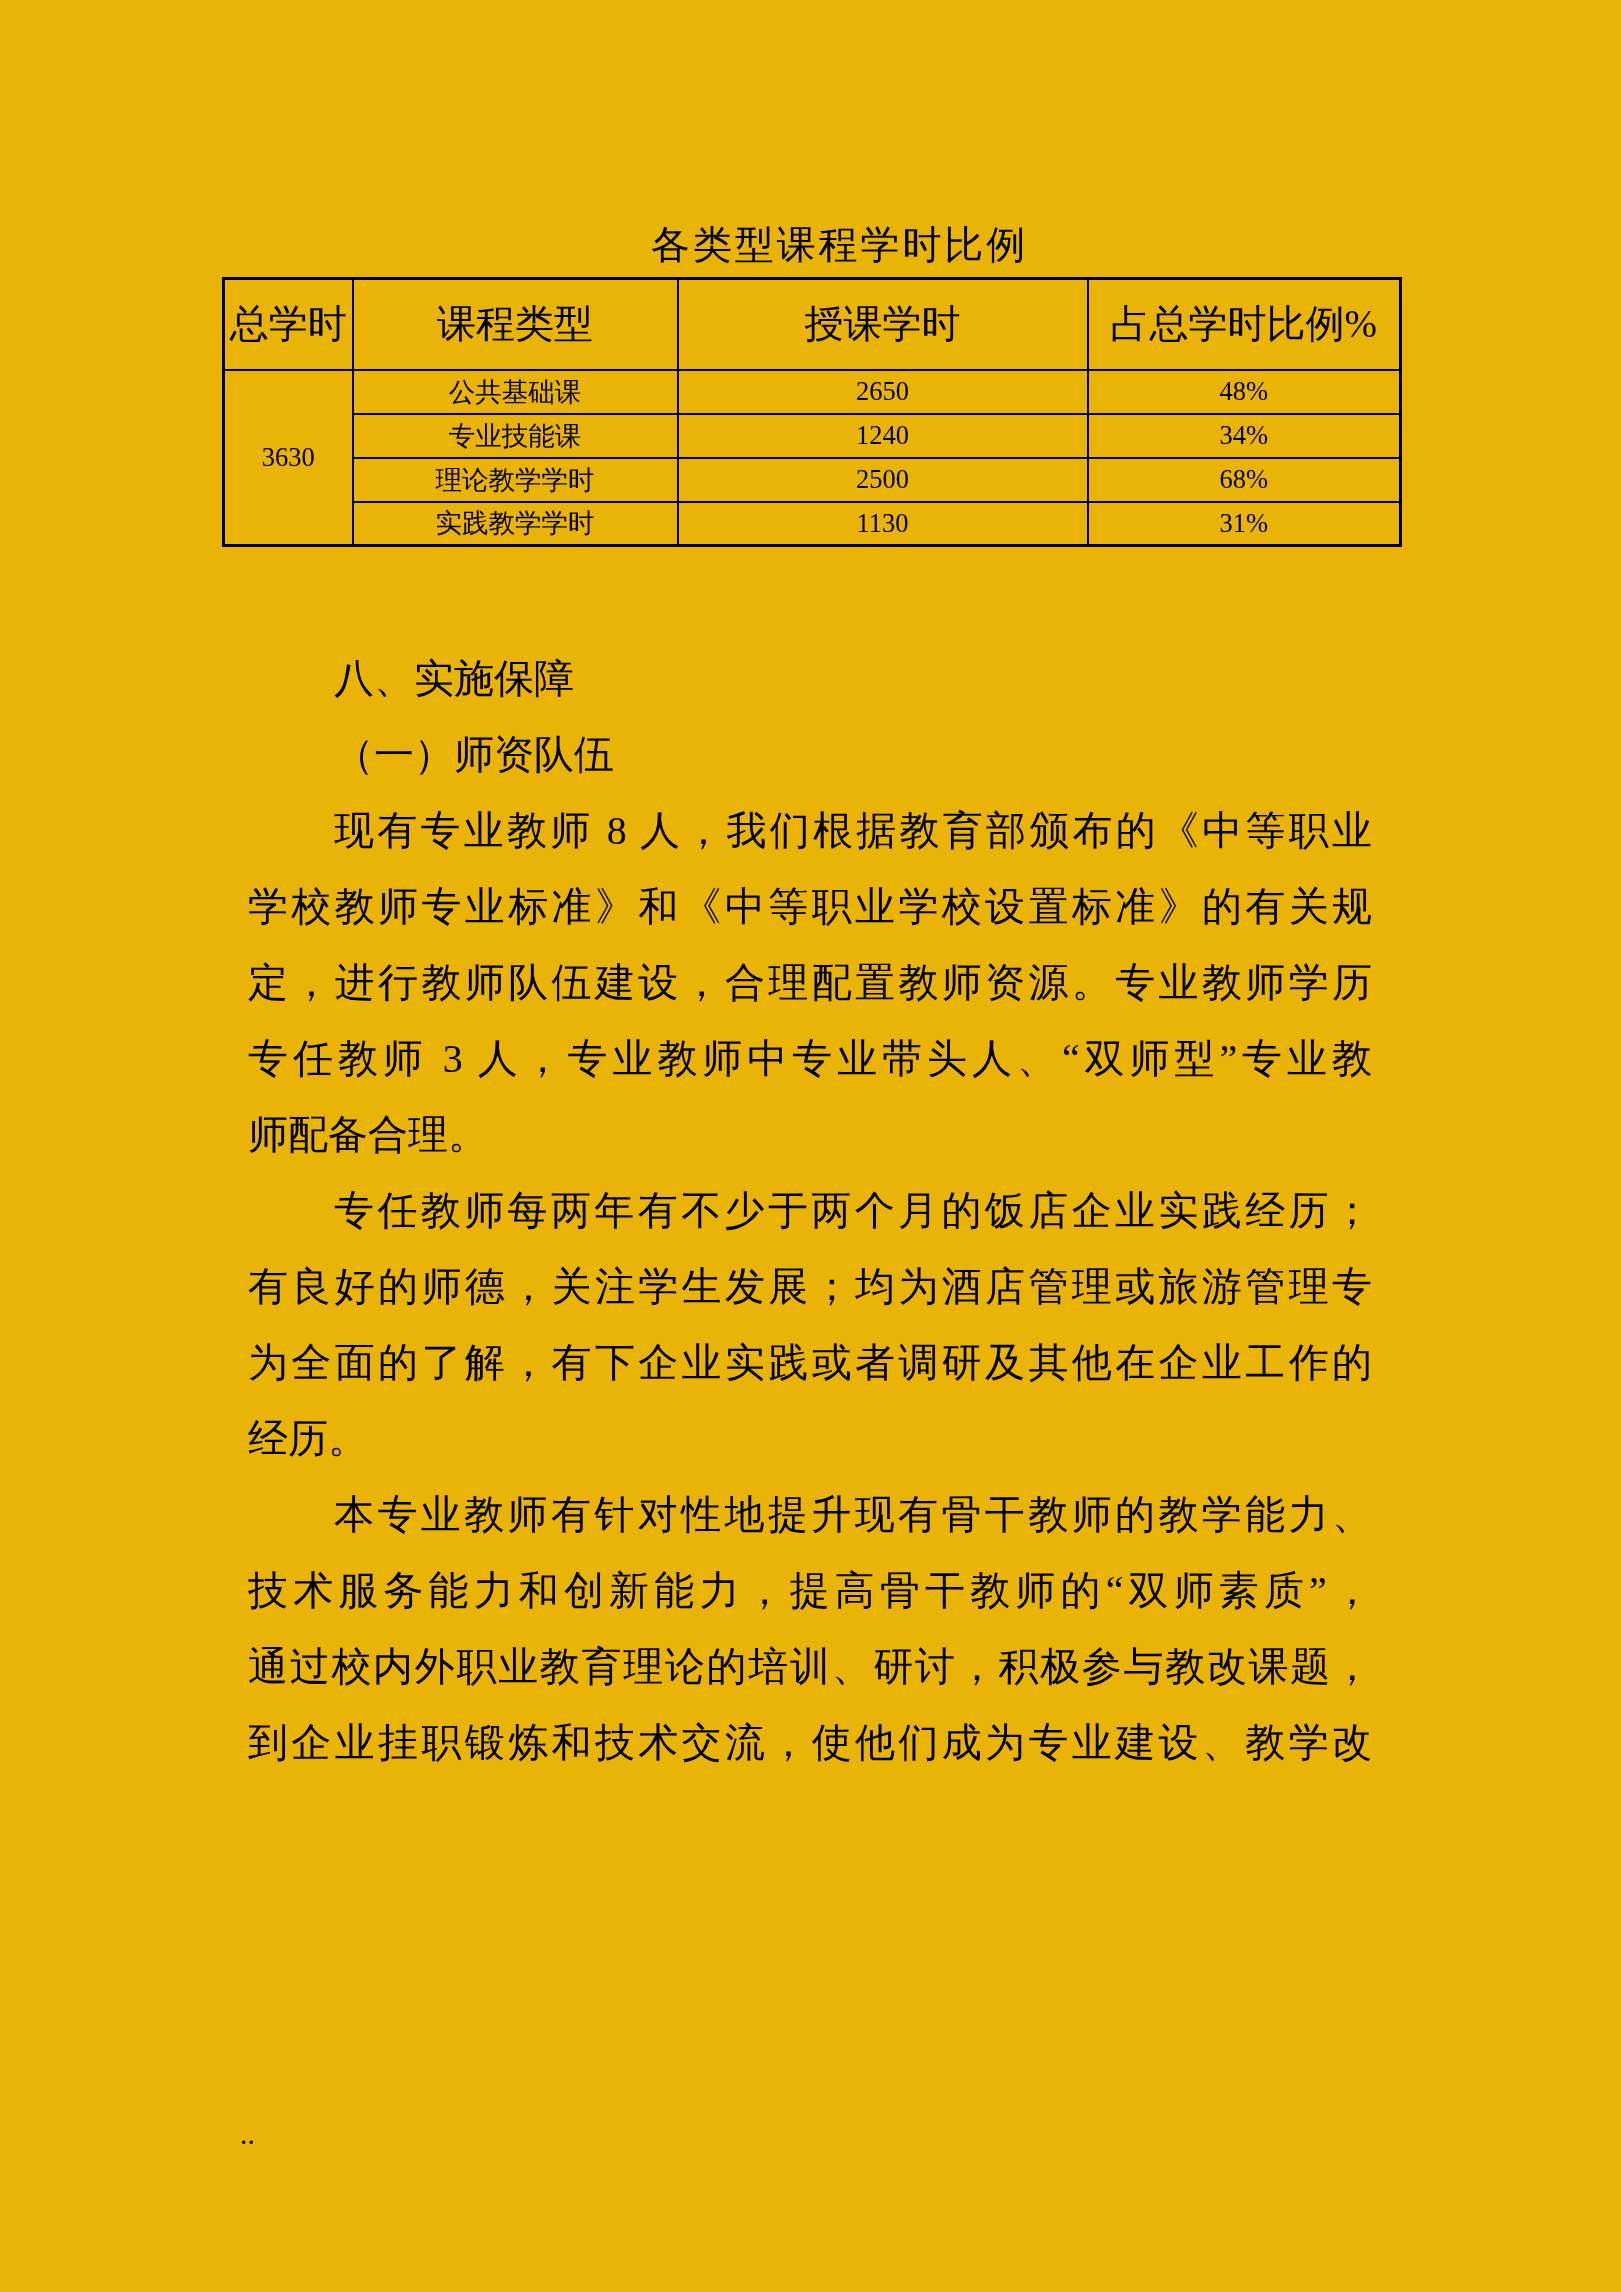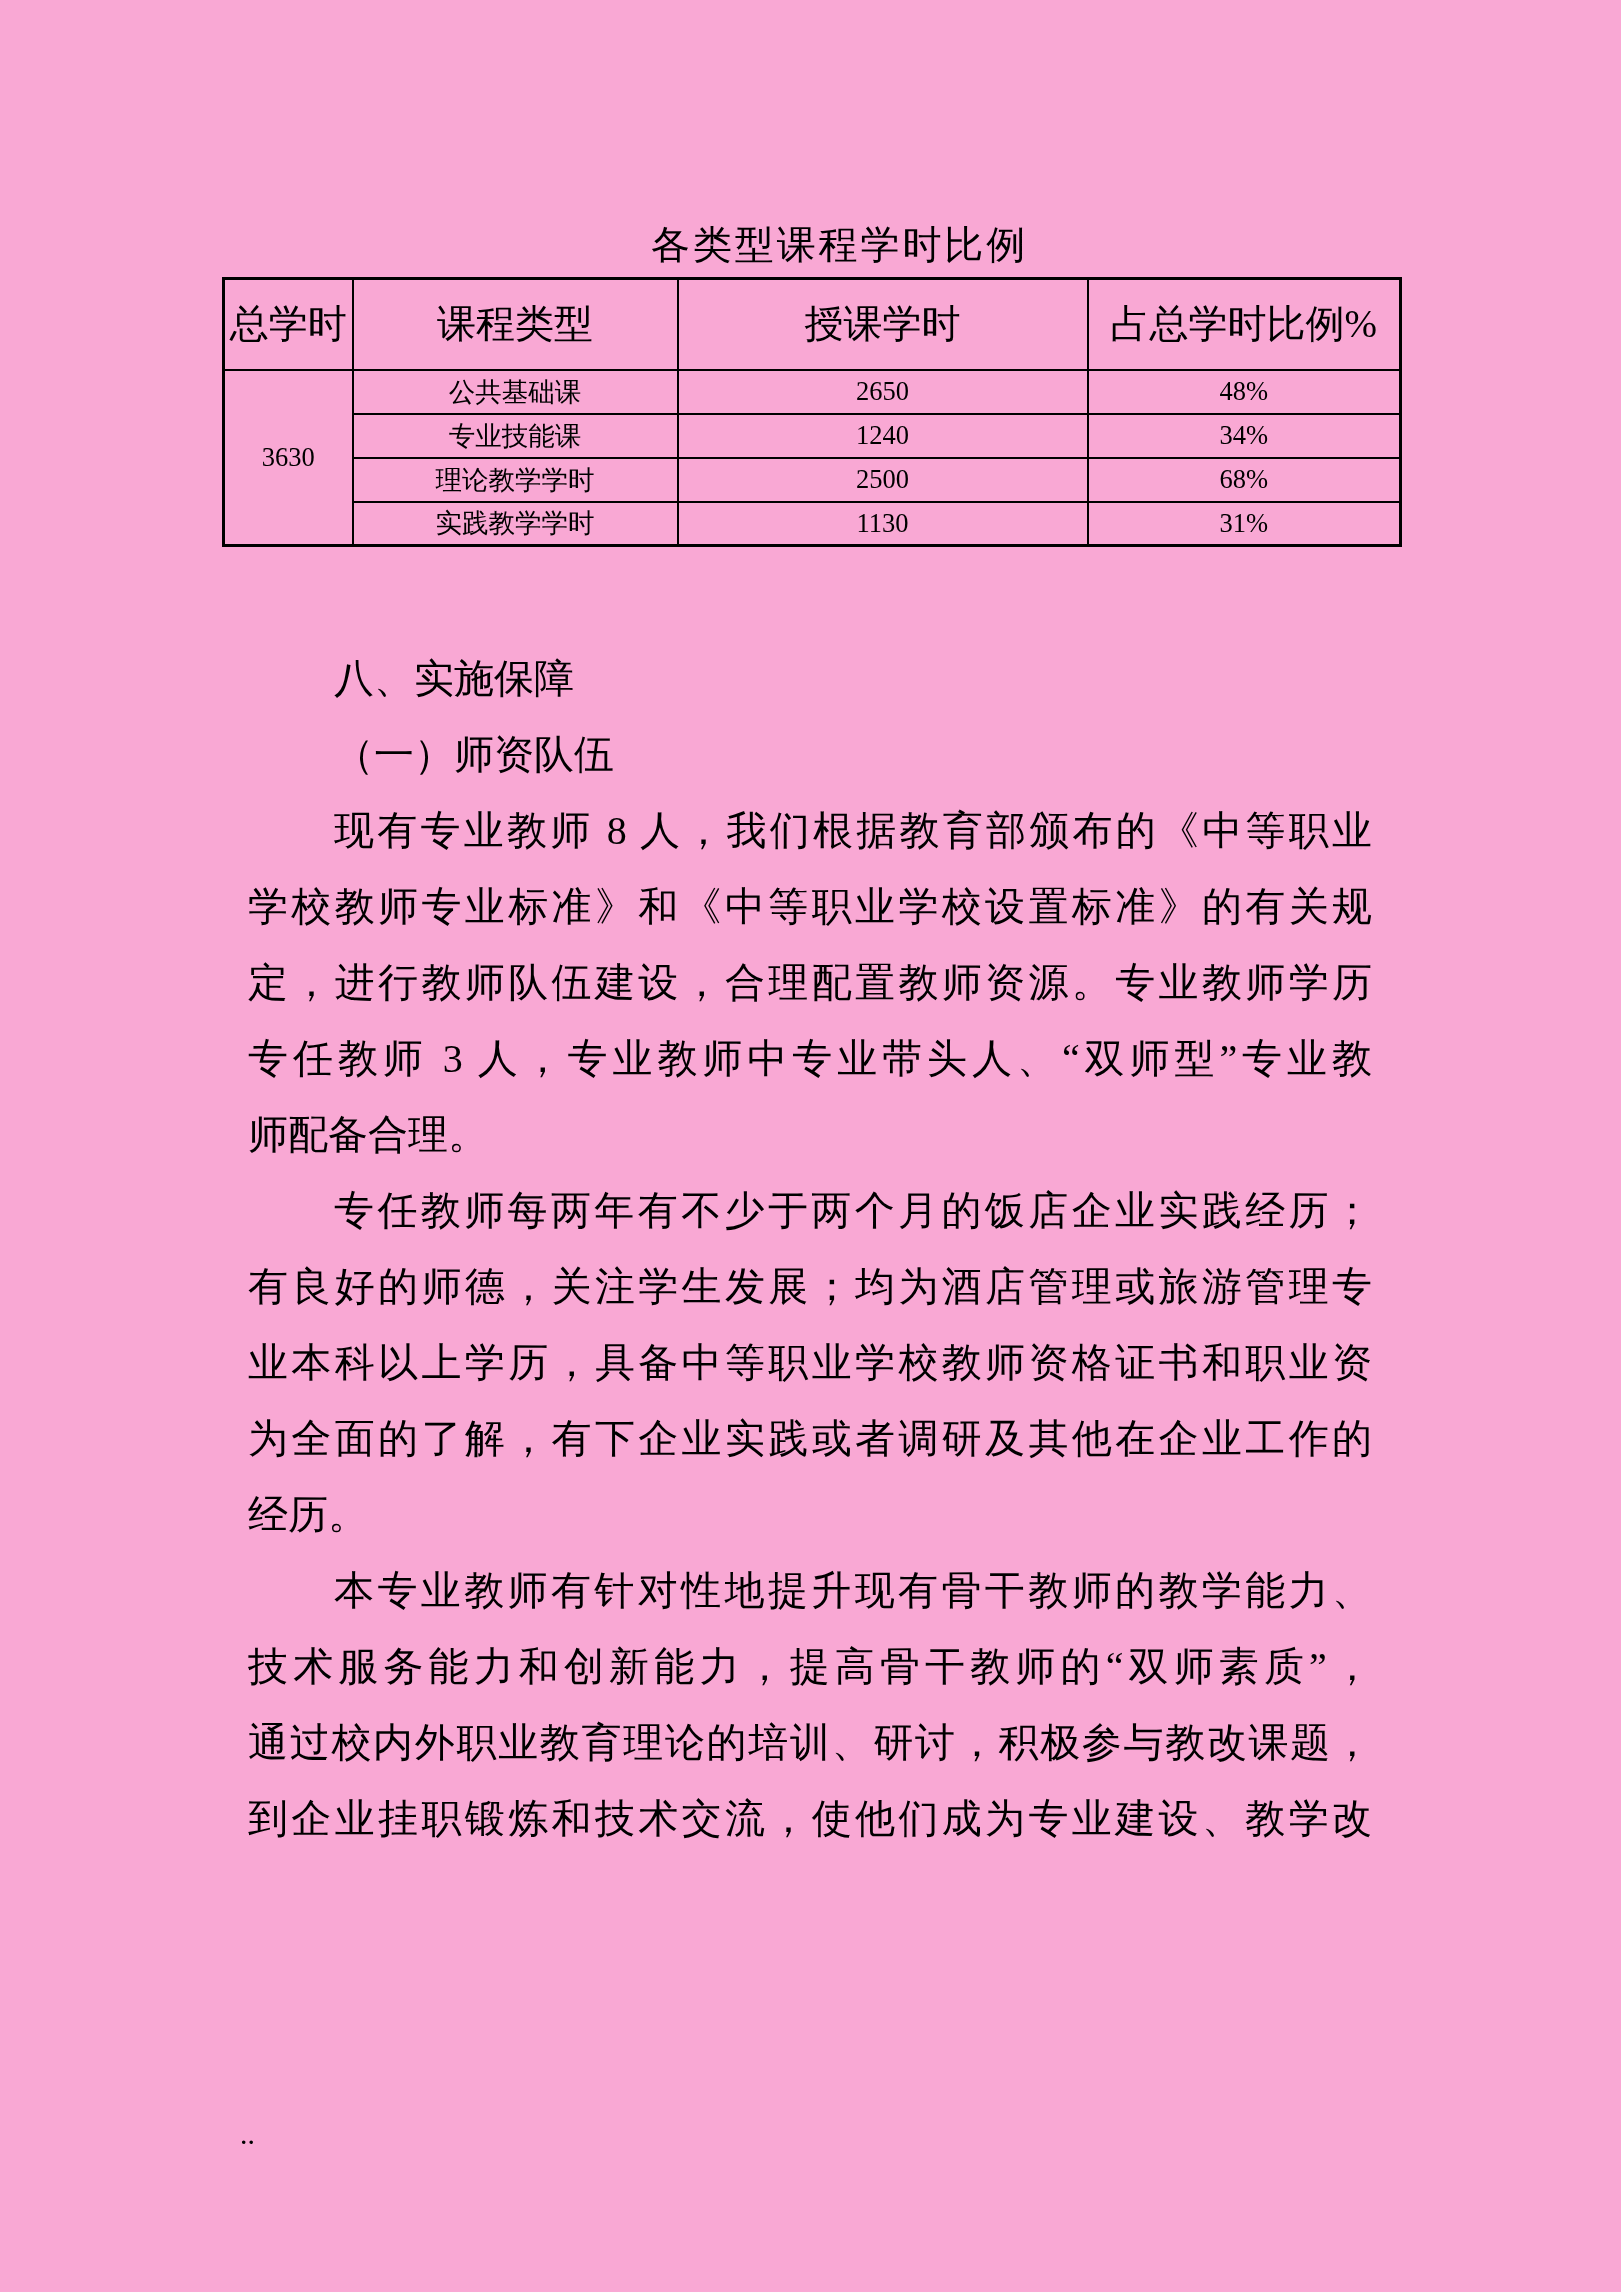--- a/index.html
+++ b/index.html
@@ -1,21 +1,21 @@
 <!DOCTYPE html>
 <html><head>
 <meta charset="utf-8">
 <style>
   html, body { margin: 0; padding: 0; background: #888; }
   .page {
     position: relative;
     width: 1621px;
     height: 2293px;
     margin: 0 auto;
-    background: #f9a8d4;
+    background: #eab308;
     font-family: "Liberation Serif", "DejaVu Serif", serif;
     color: #000000;
     overflow: hidden;
   }
 
   
   .table-title {
     position: absolute;
     left: 651px;
     top: 222px;
@@ -125,21 +125,20 @@
   <div class="content">
     <div class="line h1 indent">八、实施保障</div>
     <div class="line indent">（一）师资队伍</div>
     <div class="line indent just">现有专业教师 8 人，我们根据教育部颁布的《中等职业</div>
     <div class="line just">学校教师专业标准》和《中等职业学校设置标准》的有关规</div>
     <div class="line just">定，进行教师队伍建设，合理配置教师资源。专业教师学历</div>
     <div class="line just">专任教师 3 人，专业教师中专业带头人、“双师型”专业教</div>
     <div class="line">师配备合理。</div>
     <div class="line indent just">专任教师每两年有不少于两个月的饭店企业实践经历；</div>
     <div class="line just">有良好的师德，关注学生发展；均为酒店管理或旅游管理专</div>
-    <div class="line just">业本科以上学历，具备中等职业学校教师资格证书和职业资</div>
     <div class="line just">为全面的了解，有下企业实践或者调研及其他在企业工作的</div>
     <div class="line">经历。</div>
     <div class="line indent just">本专业教师有针对性地提升现有骨干教师的教学能力、</div>
     <div class="line just">技术服务能力和创新能力，提高骨干教师的“双师素质”，</div>
     <div class="line just">通过校内外职业教育理论的培训、研讨，积极参与教改课题，</div>
     <div class="line just">到企业挂职锻炼和技术交流，使他们成为专业建设、教学改</div>
   </div>
 
   <div class="footnote-mark">..</div>
 

